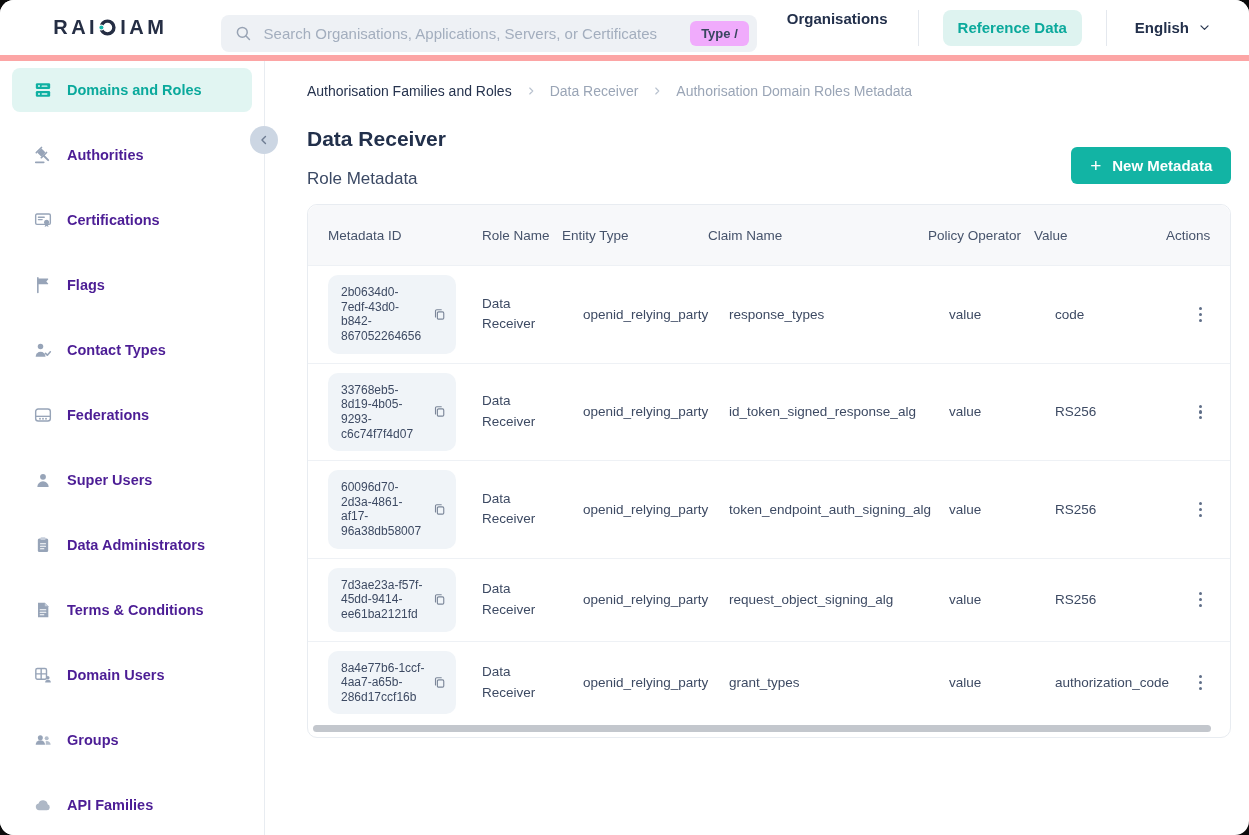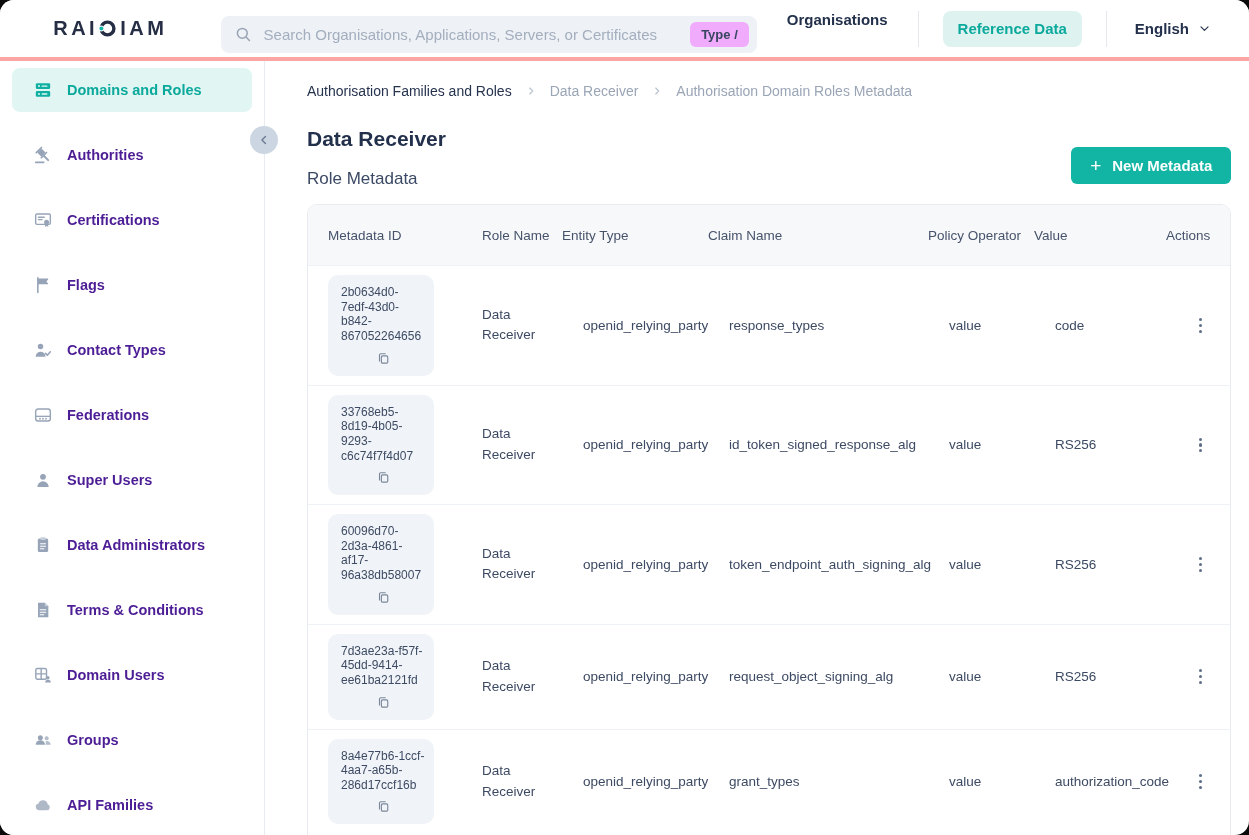--- a/index.html
+++ b/index.html
@@ -1,20 +1,20 @@
 <!DOCTYPE html>
 <html><head>
 <meta charset="utf-8">
 <style>
   * { box-sizing: border-box; }
   html,body { margin:0; padding:0; background:#0b0b0b; font-family:"Liberation Sans", sans-serif; }
   .window { width:1249px; height:835px; background:#fff; border-radius:14px; overflow:hidden; position:relative; margin:0; }
 
   
-  .topbar { height:61px; display:flex; align-items:center; border-bottom:4px solid #fca5a5; background:#fff; }
+  .topbar { height:61px; display:flex; align-items:center; border-bottom:6px solid #fca5a5; background:#fff; }
   .logo { width:265px; display:flex; align-items:center; justify-content:center; gap:1px; cursor:pointer; }
   .logo-part { font-size:20px; font-weight:800; letter-spacing:3.5px; color:#252e44; }
   .logo-d { margin:0 2px 0 -1px; display:flex; }
 
   .search { width:640px; height:37px; background:#eef1f5; border-radius:8px; display:flex; align-items:center; gap:9px; padding:0 8px 0 13px;margin-top:11px; }
   .search input { flex:1; border:none; outline:none; background:transparent; font-size:15px; color:#3d4a63; font-family:"Liberation Sans", sans-serif; }
   .search input::placeholder { color:#a3aebe; }
   .type-badge { background:#f0abfc; border-radius:6px; padding:5px 11px; font-size:13px; font-weight:600; color:#39465f; white-space:nowrap; }
 
   .topnav { flex:1; display:flex; justify-content:flex-end; padding-right:32px; }
@@ -49,21 +49,21 @@
 
   
   .card { margin-top:15px; border:1px solid #e8ecf1; border-radius:10px; position:relative; padding-bottom:14px; background:#fff; }
   .mt-head, .mt-row { display:grid; grid-template-columns:154px 80px 146px 220px 106px 132px 1fr; align-items:center; padding:0 20px; }
   .mt-head { height:60px; background:#f7f8fa; border-radius:10px 10px 0 0; font-size:13.5px; color:#46536b; }
   .mt-head .th:last-child { justify-self:end; }
   .mt-row { border-top:1px solid #eef1f5; padding-top:9px; padding-bottom:9px; font-size:13.5px; color:#3d4a63; }
   .cell.nw { white-space:nowrap;margin-left:21px; }
   .cell-role { padding-right:6px; line-height:1.55; }
 
-  .chip { display:flex; align-items:center; gap:7px; background:#f0f4f8; border-radius:10px; padding:10px 9px 10px 13px; width:fit-content;flex-direction:column; }
+  .chip { display:flex; align-items:center; gap:7px; background:#f0f4f8; border-radius:10px; padding:10px 9px 10px 13px; width:fit-content; }
   .chip-text { width:84px; font-size:12px; line-height:1.22; color:#3d4a63; word-break:normal; overflow-wrap:normal; }
   .copy-btn { display:flex; cursor:pointer; flex:none; }
 
   .kebab { justify-self:end; margin-right:2px; display:flex; flex-direction:column; gap:2.6px; padding:4px 6px; cursor:pointer; }
   .kebab i { width:3.2px; height:3.2px; border-radius:50%; background:#5f6e88; }
 
   .hscroll { position:absolute; left:5px; right:5px; bottom:3px; height:9px; }
   .hscroll .thumb { height:7px; border-radius:4px; background:#c3c7cd; width:calc(100% - 14px); }
 </style>
 </head>

